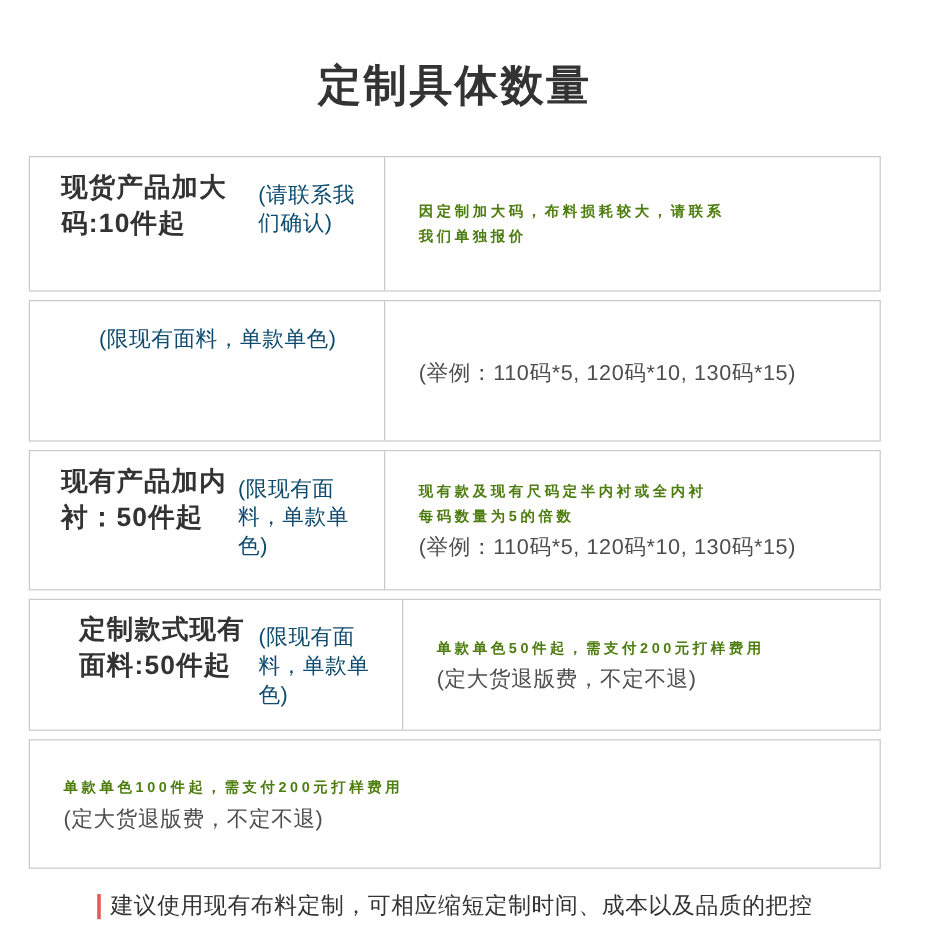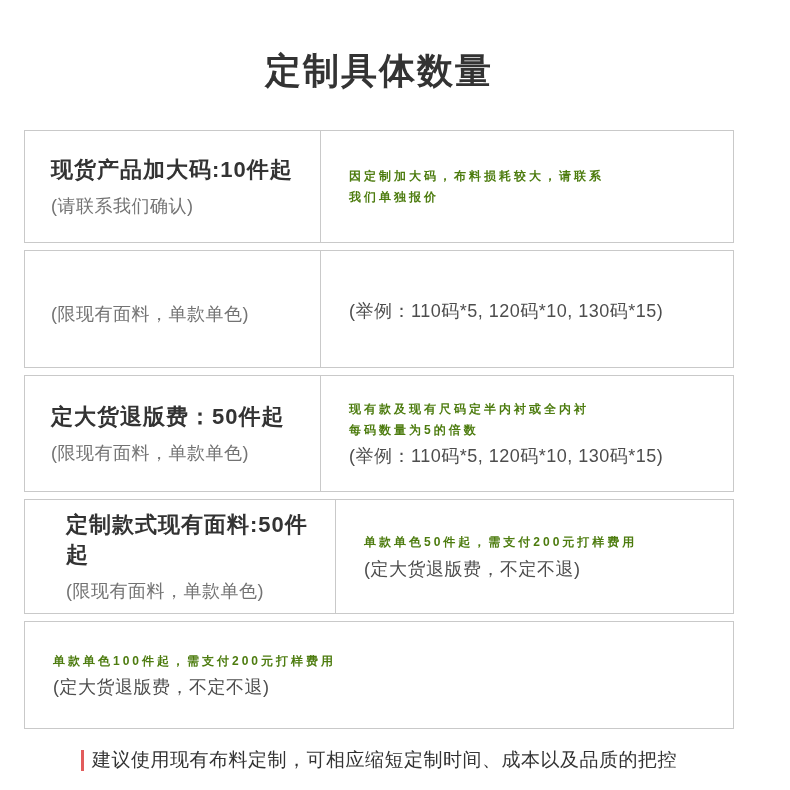--- a/index.html
+++ b/index.html
@@ -32,34 +32,34 @@
   }
   .row:nth-child(1) { min-height: 113px; }
   .row:nth-child(2) { min-height: 118px; }
   .row:nth-child(3) { min-height: 117px; }
   .row:nth-child(4) { min-height: 110px; padding-left: 15px; }
   .row:nth-child(5) { min-height: 108px; }
 
   .cell-left {
     flex: 0 0 296px;
     border-right: 1px solid #c9c9c9;
-    display: flex; flex-direction: column; justify-content: center;
+    display: flex; flex-direction: row; justify-content: center;
     padding: 10px 8px 10px 26px;
   }
   .left-title {
     font-size: 22px;
     font-weight: 700;
     letter-spacing: 1px;
     color: #333333;
   }
   .left-note {
     margin-top: 9px;
     font-size: 18px;
     letter-spacing: 0.5px;
-    color: #737373;
+    color: #0c4a6e;
   }
 
   .cell-right {
     flex: 1;
     display: flex; flex-direction: column; justify-content: center;
     padding: 10px 12px 10px 28px;
   }
   .right-main {
     font-size: 12px;
     font-weight: 700;
@@ -119,21 +119,21 @@
       <div class="cell-left">
         <div class="left-note">(限现有面料，单款单色)</div>
       </div>
       <div class="cell-right">
         <div class="right-note">(举例：110码*5, 120码*10, 130码*15)</div>
       </div>
     </div>
 
     <div class="row">
       <div class="cell-left">
-        <div class="left-title">定大货退版费：50件起</div>
+        <div class="left-title">现有产品加内衬：50件起</div>
         <div class="left-note">(限现有面料，单款单色)</div>
       </div>
       <div class="cell-right">
         <div class="right-main">现有款及现有尺码定半内衬或全内衬
 每码数量为5的倍数</div>
         <div class="right-note">(举例：110码*5, 120码*10, 130码*15)</div>
       </div>
     </div>
 
     <div class="row">

